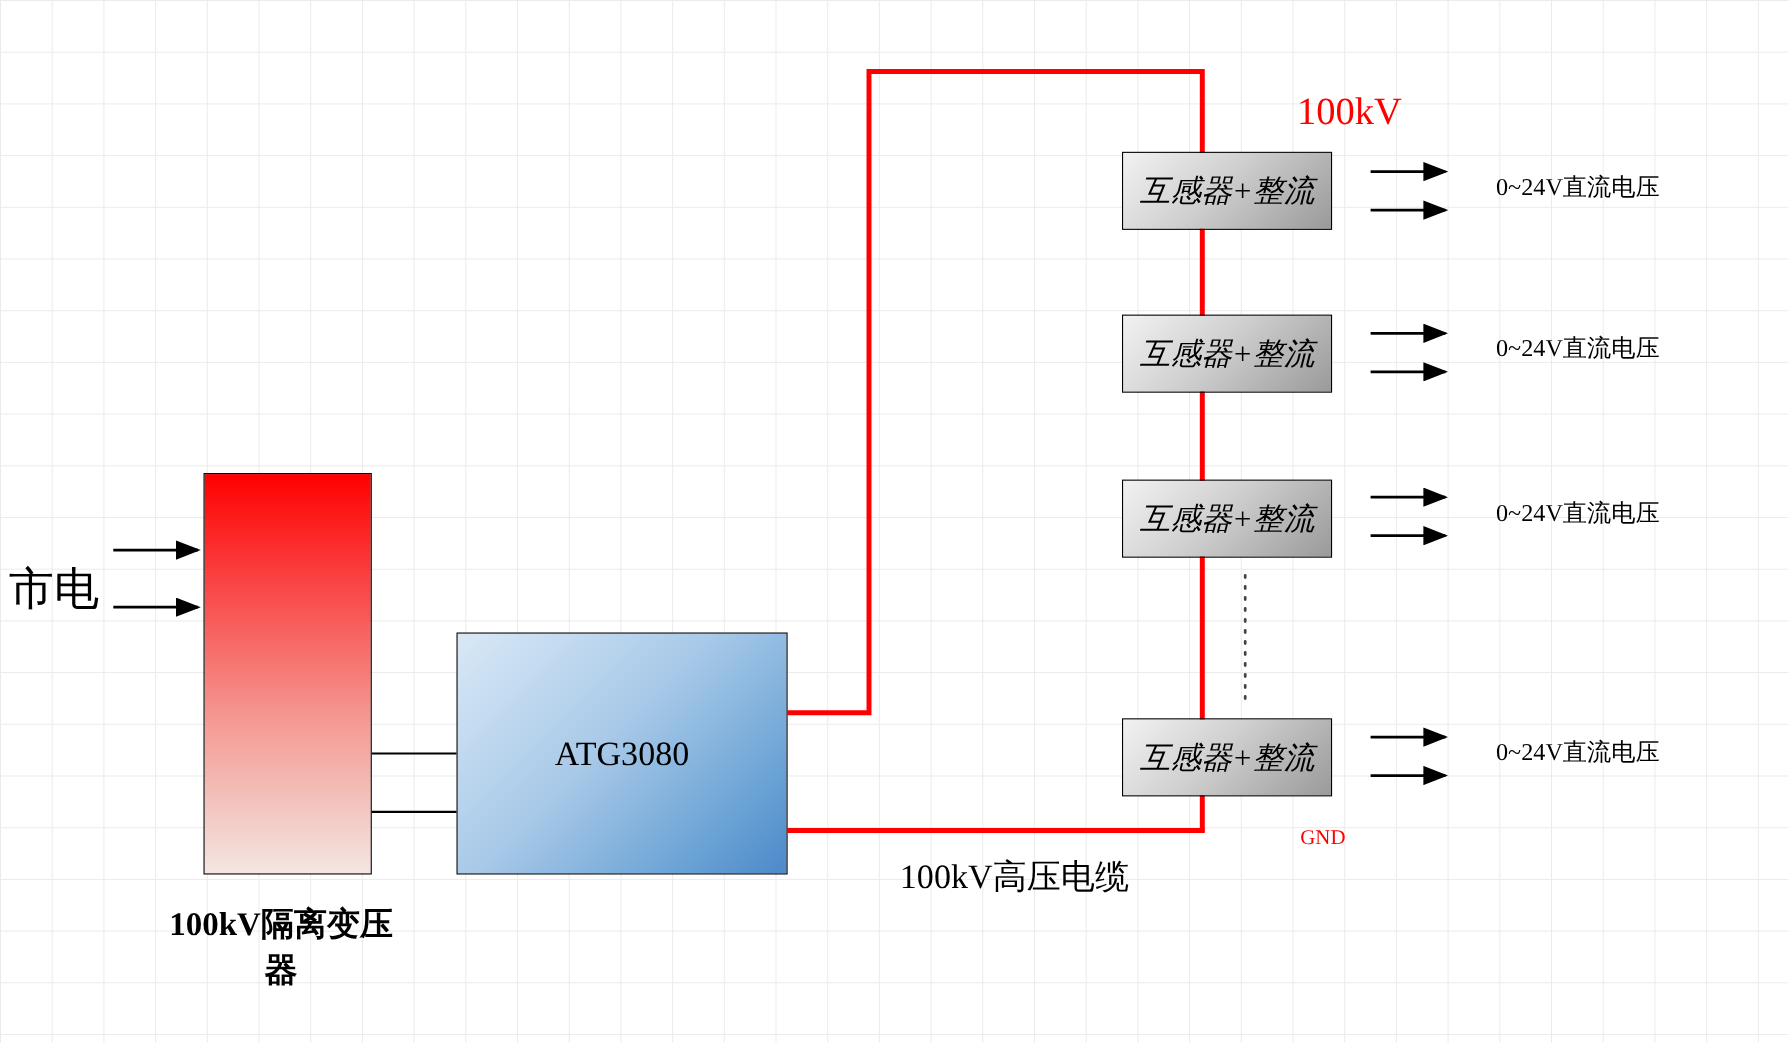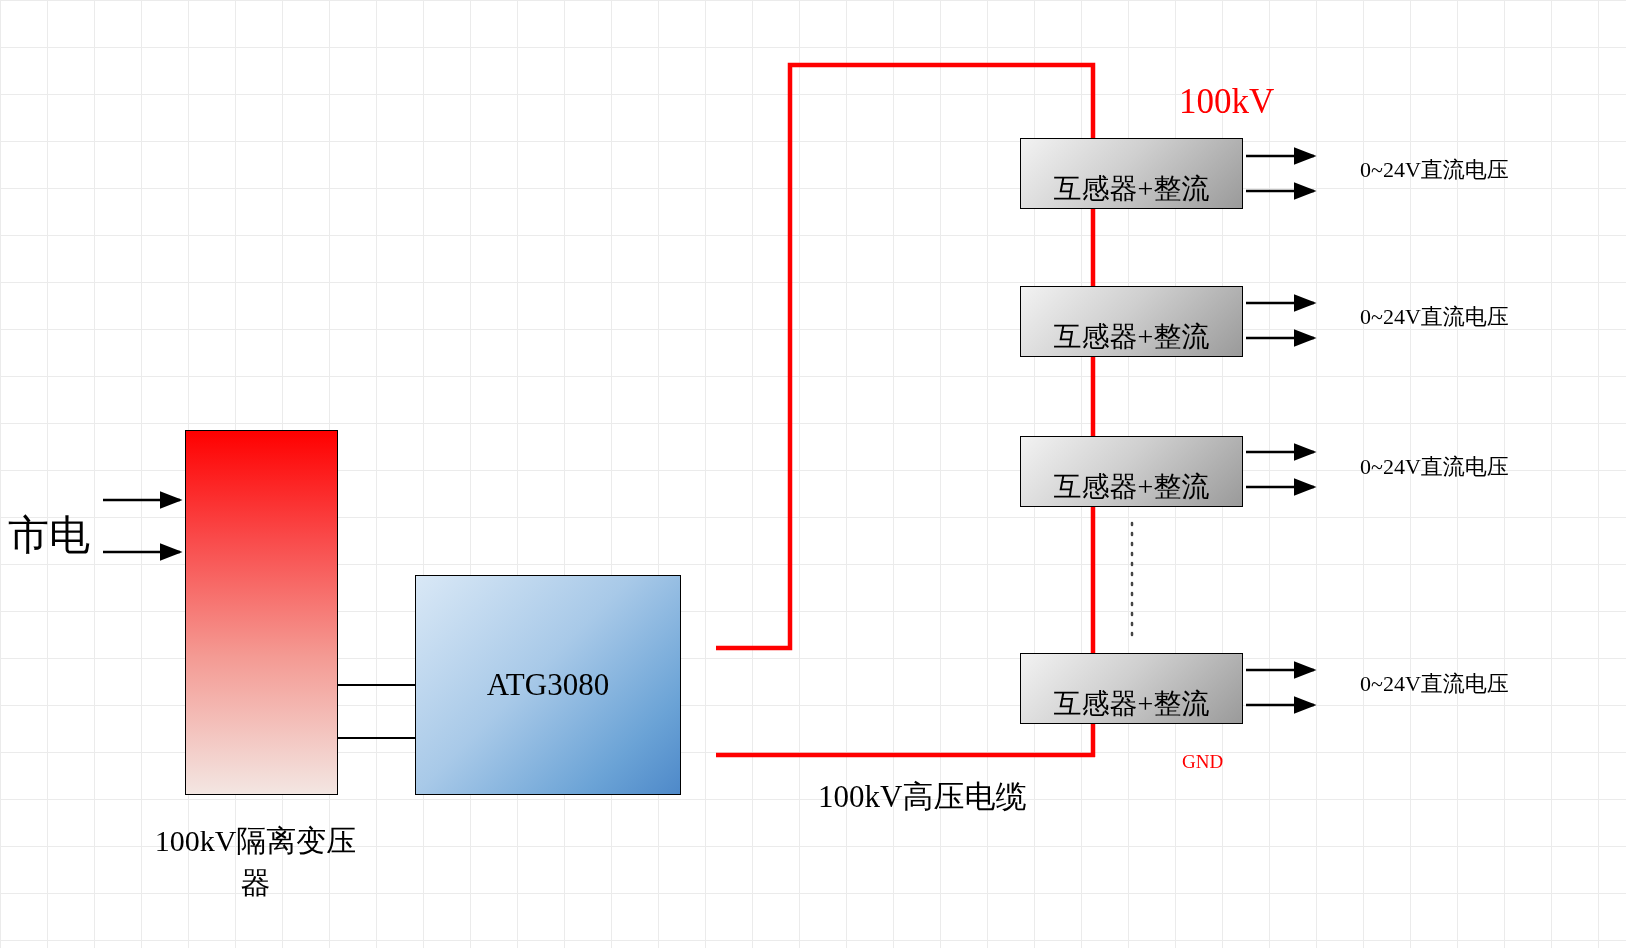--- a/index.html
+++ b/index.html
@@ -17,47 +17,47 @@
   }
   #wires{position:absolute;left:0;top:0;z-index:1;}
   .box{position:absolute;z-index:2;border:1.5px solid #000;box-sizing:border-box;}
   .label{position:absolute;z-index:3;white-space:nowrap;}
 
   .transformer{
     left:185px;top:430px;width:153px;height:365px;
     background:linear-gradient(to bottom,#ff0000 0%,#f94b4b 30%,#f49a93 62%,#f3e6e2 100%);
   }
   .controller{
-    left:415px;top:575px;width:266px;height:220px;
+    left:415px;top:575px;width:301px;height:220px;
     background:linear-gradient(135deg,#d9e8f6 0%,#a8c9e8 45%,#6ba3d6 80%,#4e89c9 100%);
     display:flex;align-items:center;justify-content:center;
   }
   .controller-label{font-size:31px;}
 
   .module{
-    width:223px;height:71px;
+    width:191px;height:71px;
     background:linear-gradient(135deg,#f2f2f2 0%,#cfcfcf 45%,#9a9a9a 100%);
-    display:flex;align-items:flex-end;justify-content:center;
+    display:flex;align-items:center;justify-content:center;font-style:italic;
   }
   .module-label{font-size:28px;}
   .module-1{left:1020px;top:138px;}
   .module-2{left:1020px;top:286px;}
   .module-3{left:1020px;top:436px;}
   .module-4{left:1020px;top:653px;}
 
   .output-label{left:1360px;width:250px;font-size:22px;}
   .output-1{top:155px;}
   .output-2{top:302px;}
   .output-3{top:452px;}
   .output-4{top:669px;}
 
   .mains-label{left:8px;top:508px;font-size:41px;}
   .transformer-label{
     left:148px;top:820px;width:215px;
-    font-size:30px;text-align:center;white-space:normal;line-height:1.4;
+    font-size:30px;text-align:center;white-space:normal;line-height:1.4;font-weight:bold;
   }
   .cable-label{left:808px;top:776px;font-size:31px;margin-left:10px;}
   .hv-label{left:1179px;top:82px;font-size:35px;color:#ff0000;}
   .gnd-label{left:1182px;top:751px;font-size:19px;color:#ff0000;}
 </style>
 </head>
 <body>
 
 <div id="stage">
 

